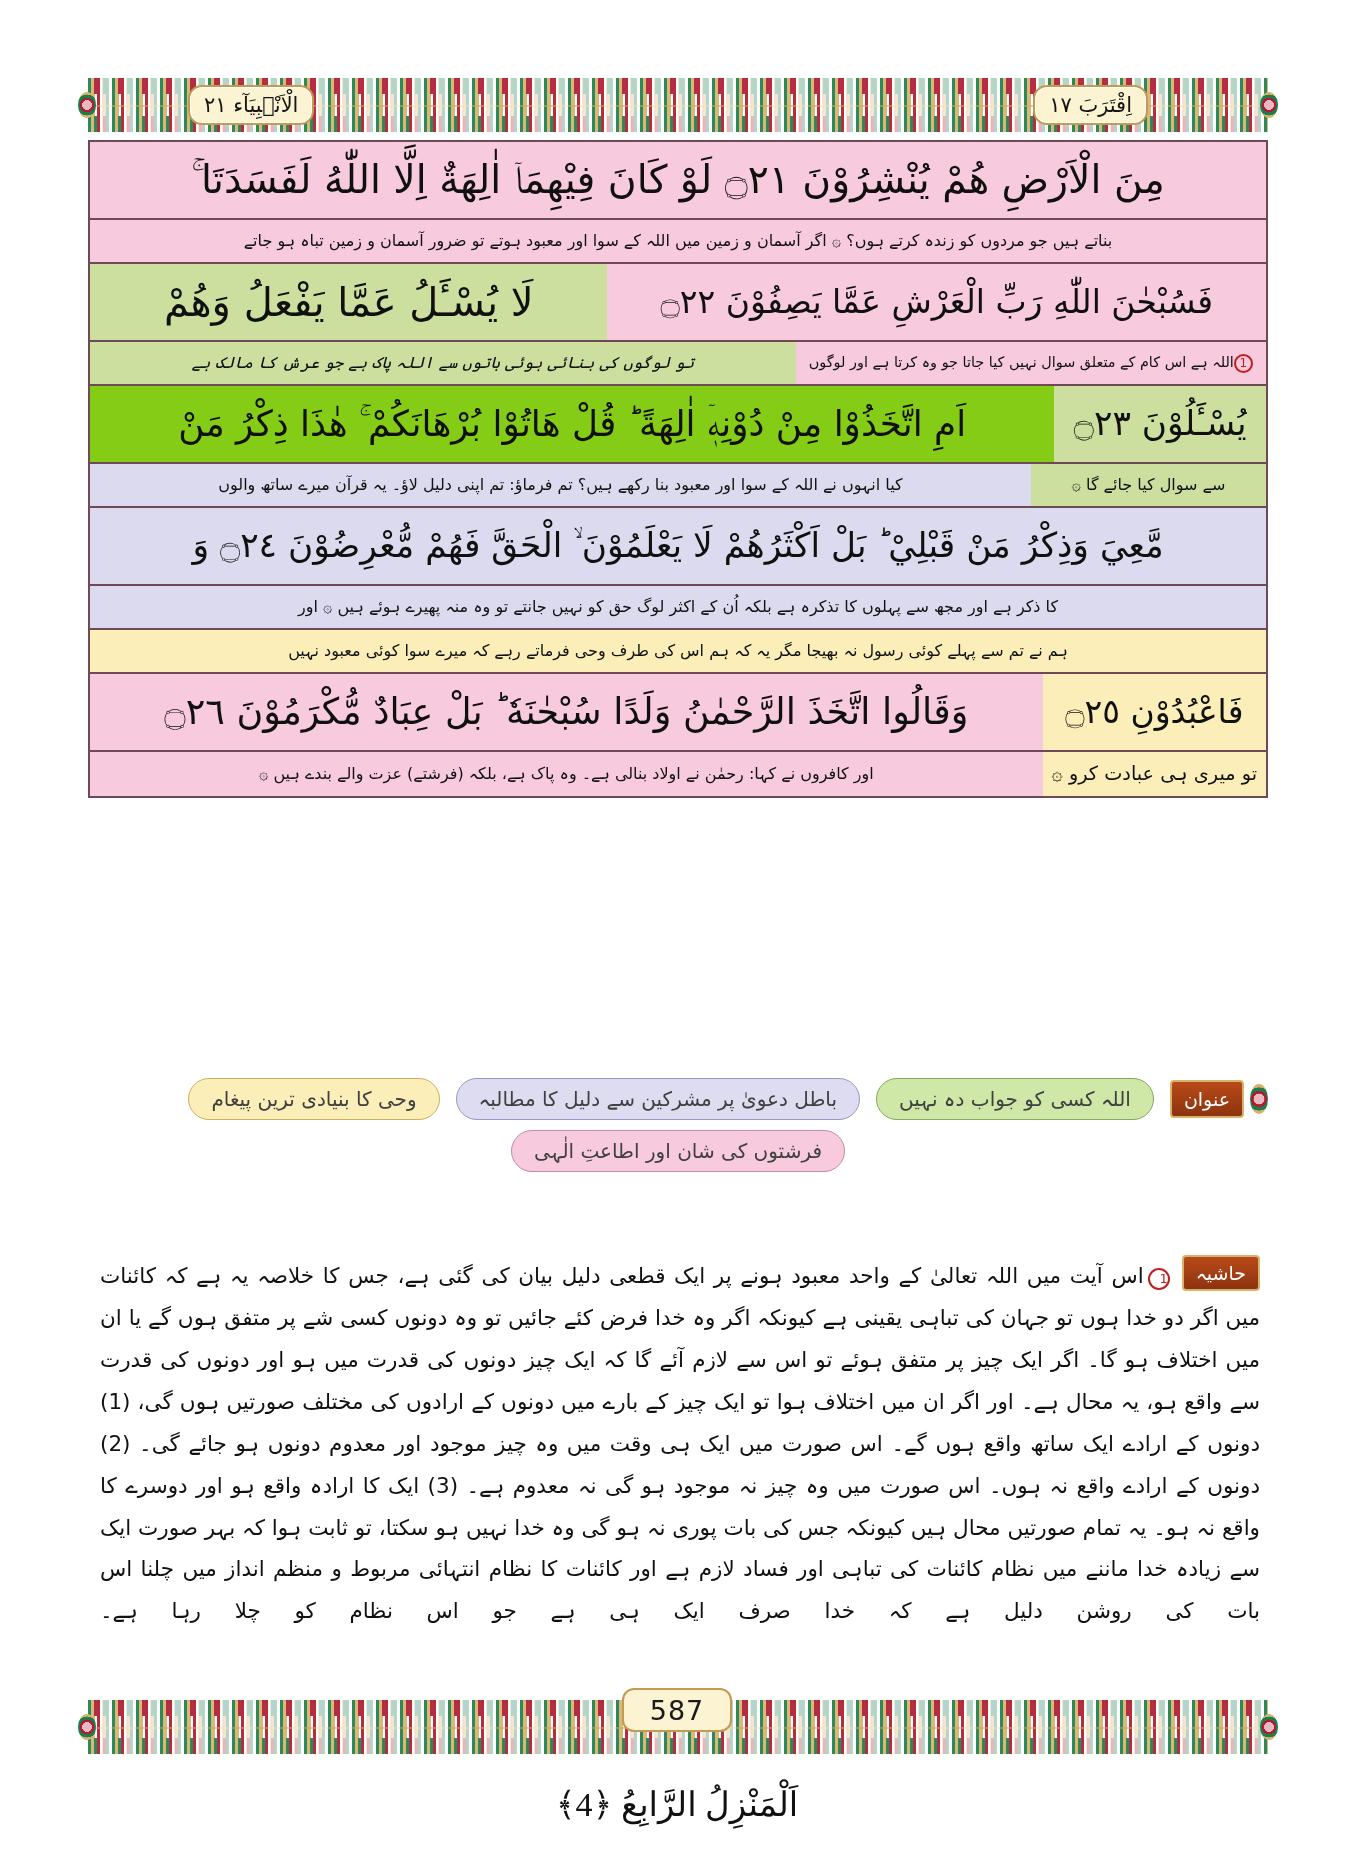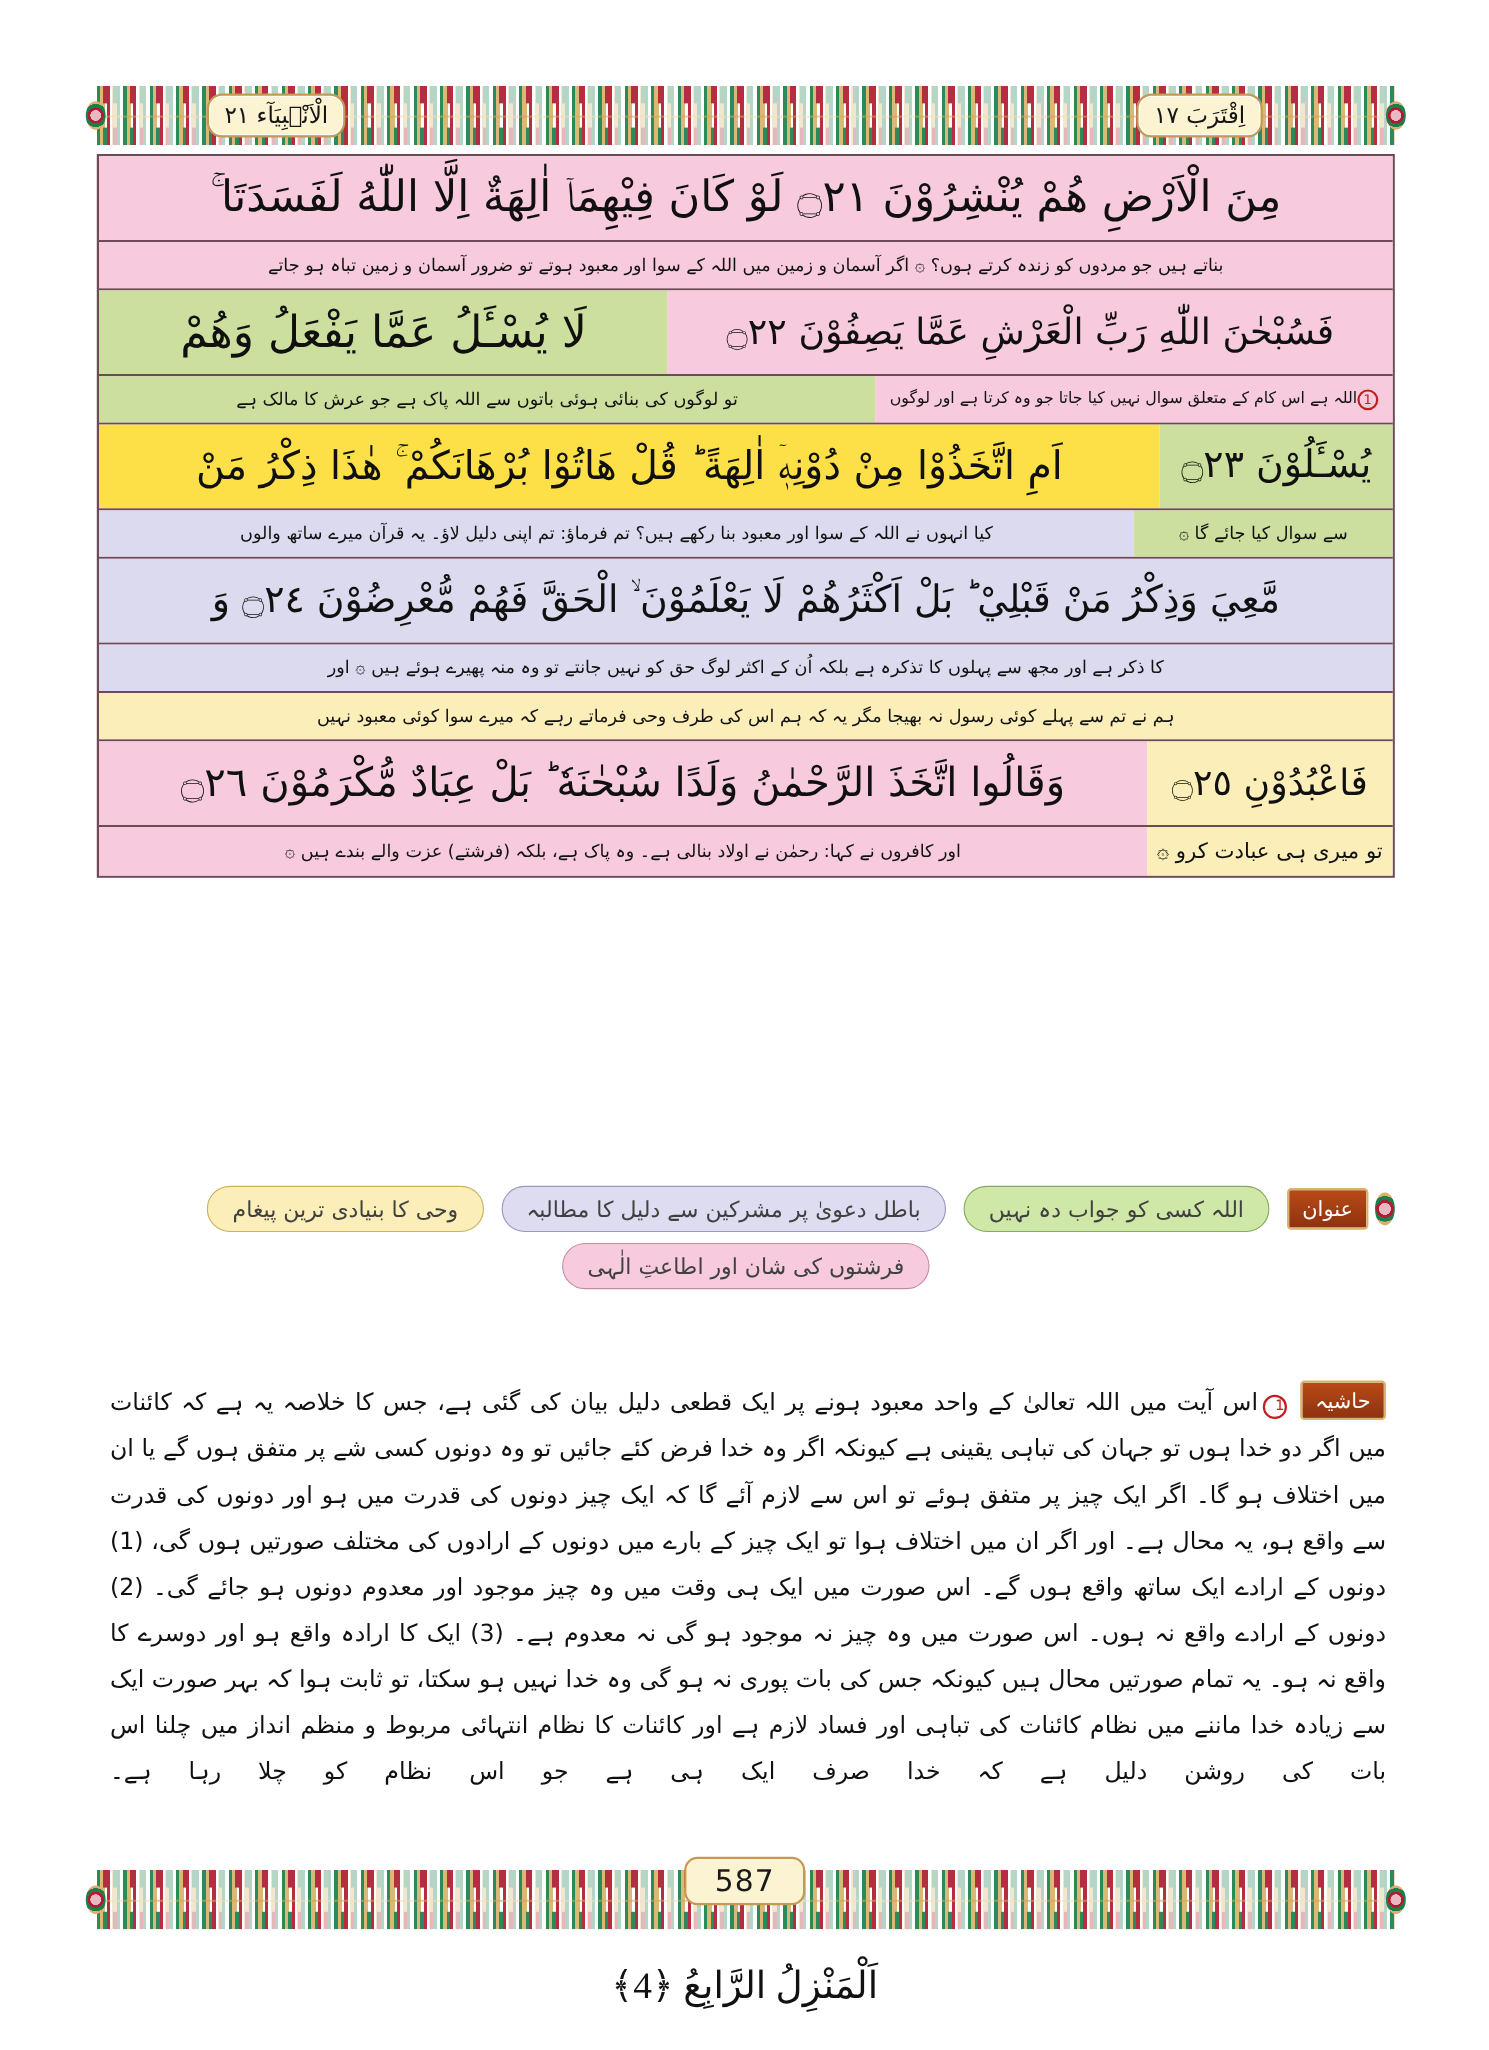--- a/index.html
+++ b/index.html
@@ -335,29 +335,29 @@
         </div>
         <div class="seg ar" style="background: rgb(204, 223, 159); width: 44%;">
           <span>لَا يُسْـَٔلُ عَمَّا يَفْعَلُ وَهُمْ</span>
         </div>
       </div>
       <div class="vrow ur-row">
         <div class="seg ur" style="background: rgb(247, 203, 221); width: 40%; font-size: 14.4px;">
           <span class="marker">1</span>
           <span>اللہ ہے اس کام کے متعلق سوال نہیں کیا جاتا جو وہ کرتا ہے اور لوگوں</span>
         </div>
-        <div class="seg ur" style="background: rgb(204, 223, 159); width: 60%;">
+        <div class="seg ur" style="background: rgb(204, 223, 159); width: 60%; font-style: italic;">
           <span>تو لوگوں کی بنائی ہوئی باتوں سے اللہ پاک ہے جو عرش کا مالک ہے</span>
         </div>
       </div>
       <div class="vrow ar-row">
         <div class="seg ar" style="background: rgb(204, 223, 159); width: 18%; font-size: 34.4px;">
           <span>يُسْـَٔلُوْنَ ۝٢٣</span>
         </div>
-        <div class="seg ar" style="background: #fde047; width: 82%; font-size: 35.8px;">
+        <div class="seg ar" style="background: #84cc16; width: 82%; font-size: 35.8px;">
           <span>اَمِ اتَّخَذُوْا مِنْ دُوْنِهٖۤ اٰلِهَةً ؕ قُلْ هَاتُوْا بُرْهَانَكُمْ ۚ هٰذَا ذِكْرُ مَنْ</span>
         </div>
       </div>
       <div class="vrow ur-row">
         <div class="seg ur" style="background: rgb(204, 223, 159); width: 20%;">
           <span>سے سوال کیا جائے گا ۞</span>
         </div>
         <div class="seg ur" style="background: rgb(220, 218, 238); width: 80%;">
           <span>کیا انہوں نے اللہ کے سوا اور معبود بنا رکھے ہیں؟ تم فرماؤ: تم اپنی دلیل لاؤ۔ یہ قرآن میرے ساتھ والوں</span>
         </div>

